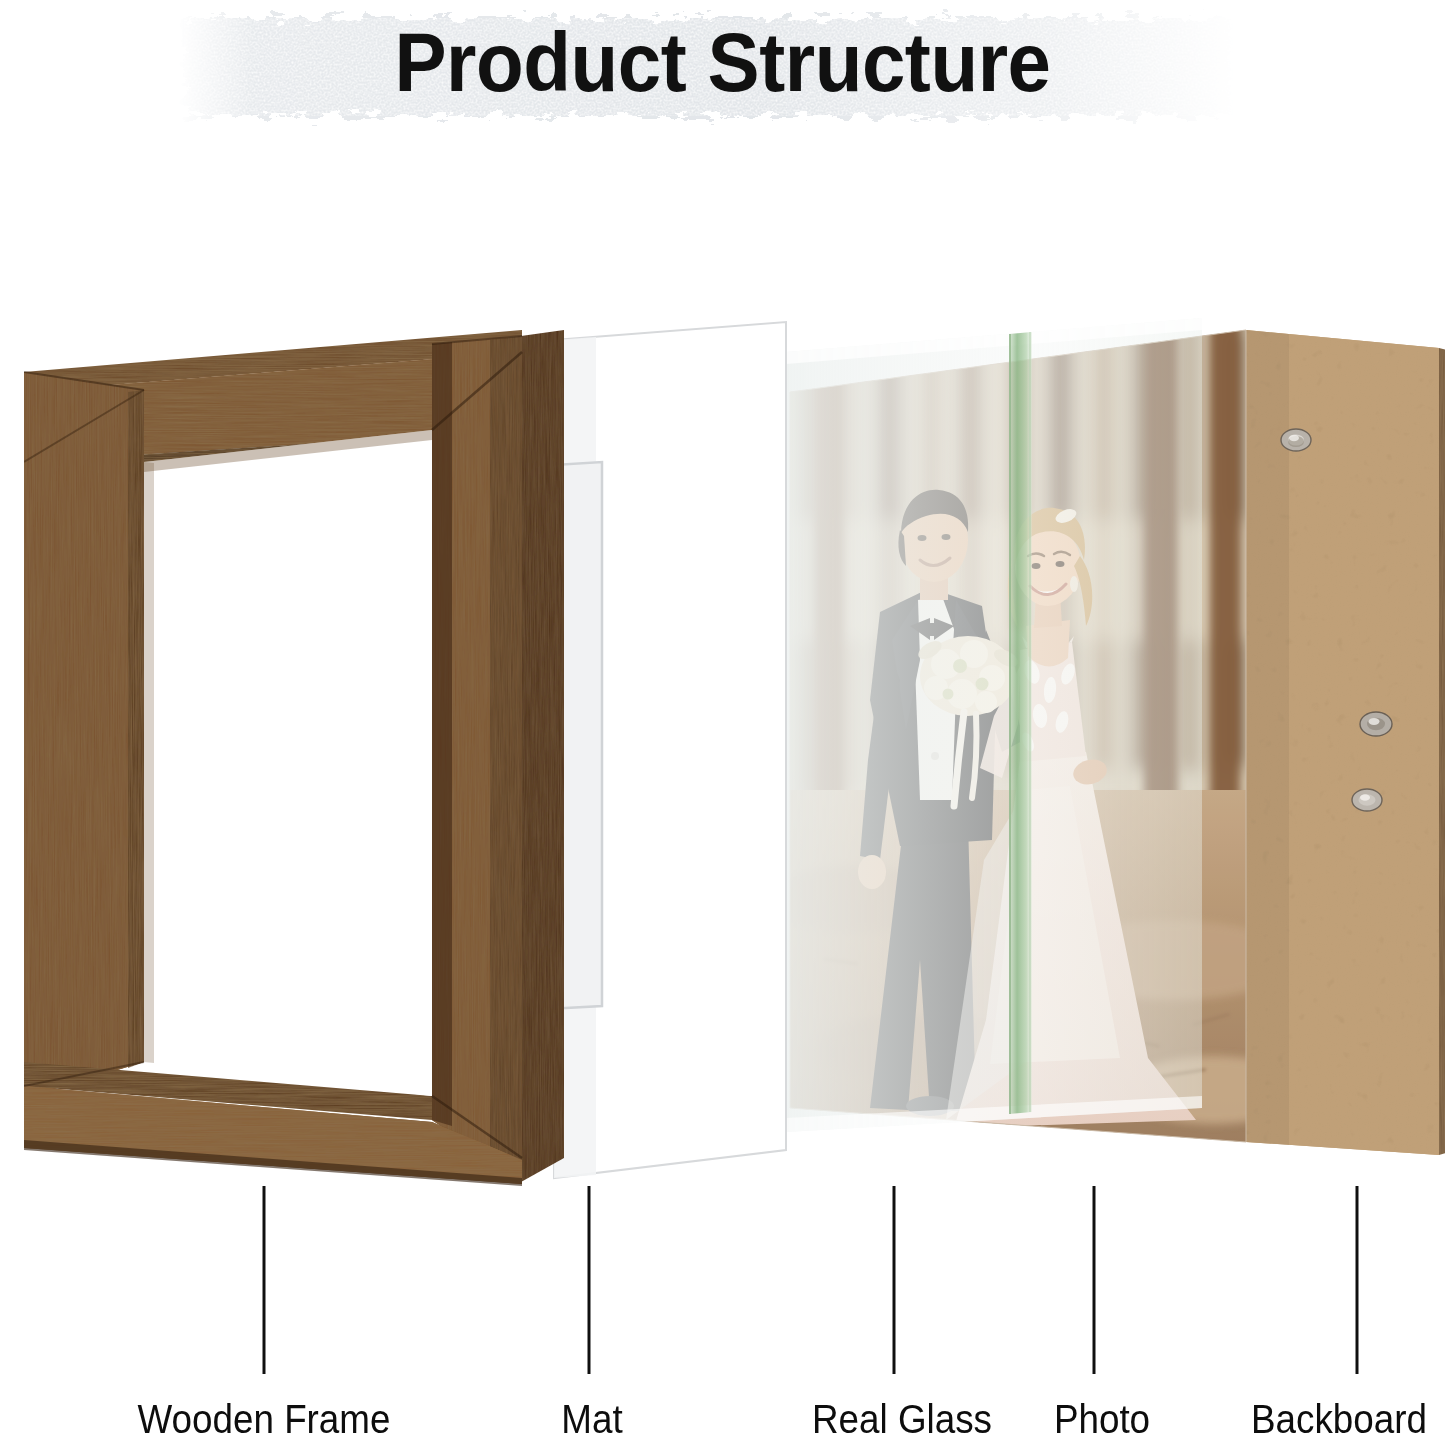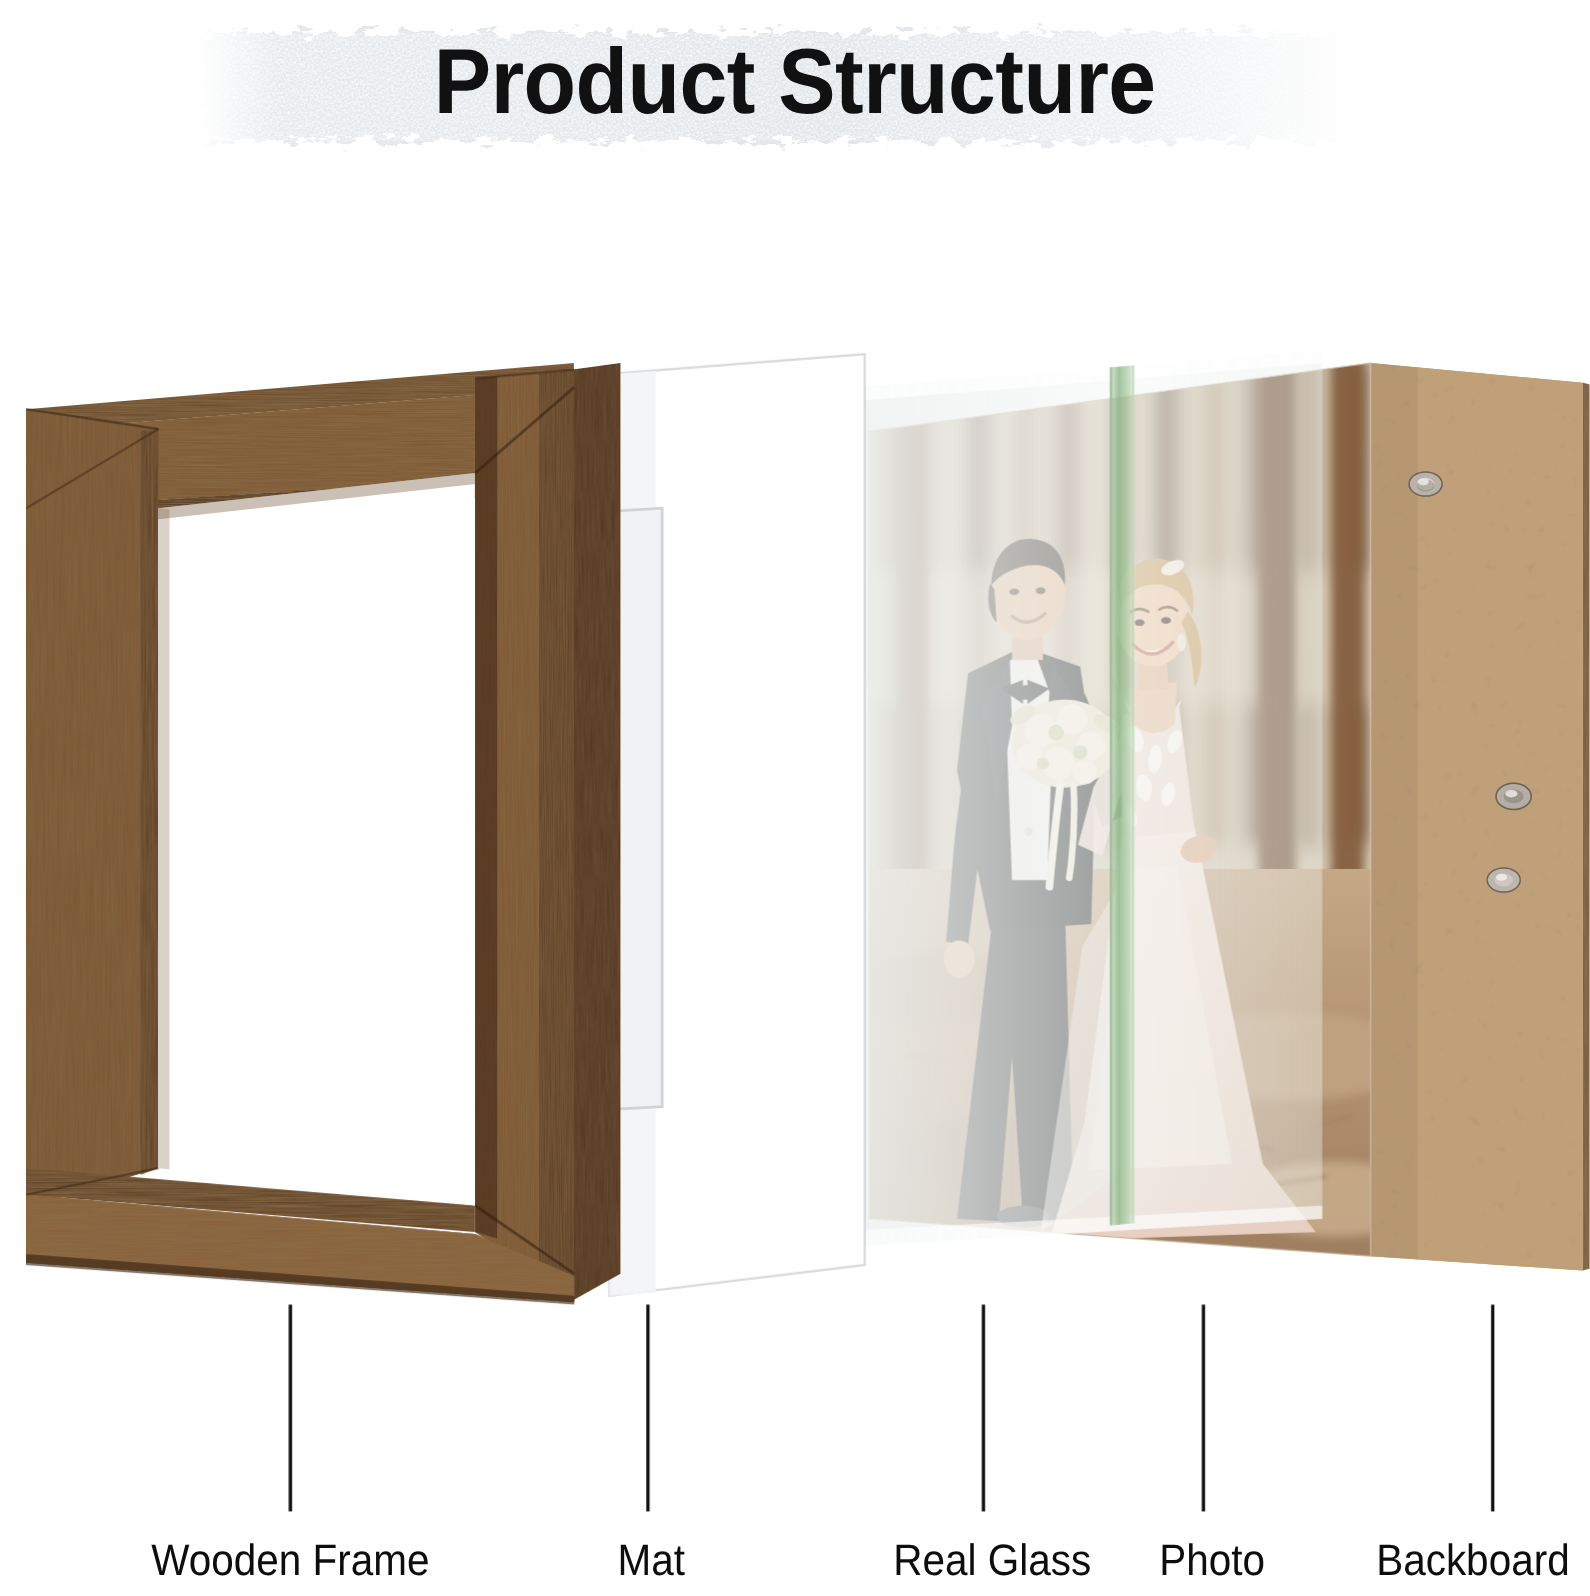--- a/index.html
+++ b/index.html
@@ -12,21 +12,21 @@
     height: 1451px;
     position: relative;
     overflow: hidden;
     font-family: "Liberation Sans", sans-serif;
   }
 
   
   #title-band {
     position: absolute;
     left: 0; top: 0;
-    width: 1445px; height: 150px; margin-top: 12px;
+    width: 1445px; height: 150px;
   }
   #title-brush {
     position: absolute;
     left: 178px; top: 8px;
     width: 1060px; height: 118px;
   }
   #title-text {
     position: absolute;
     left: 0; top: 14px;
     width: 1445px;

